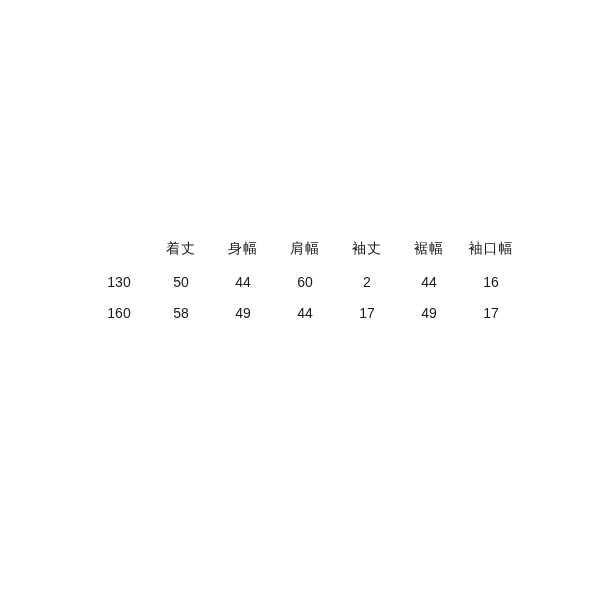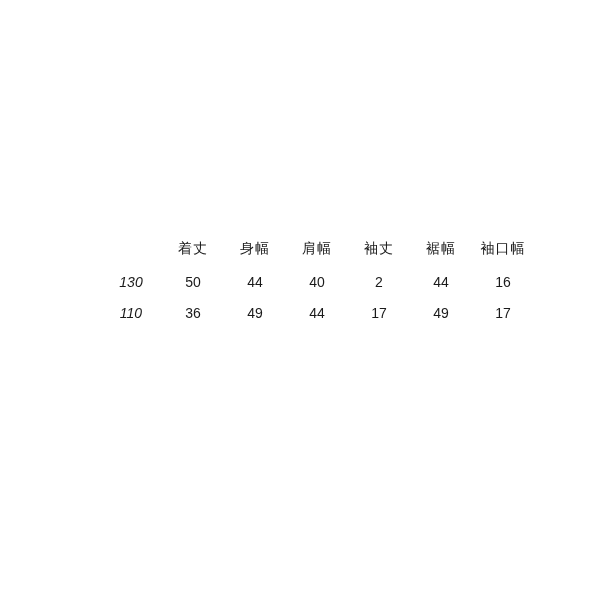--- a/index.html
+++ b/index.html
@@ -14,21 +14,21 @@
     overflow: hidden;
   }
   #page {
     position: relative;
     width: 600px;
     height: 600px;
     background: #ffffff;
   }
   #size-table {
     position: absolute;
-    left: 100px;
+    left: 88px;
     top: 232px;
     border-collapse: collapse;
     font-size: 14px;
     color: #1a1a1a;
     font-family: "Liberation Sans", sans-serif;
   }
   #size-table th,
   #size-table td {
     font-weight: normal;
     text-align: center;
@@ -39,21 +39,21 @@
   #size-table thead th {
     height: 34px;
     vertical-align: middle;
     letter-spacing: 1px;
   }
   #size-table tbody td {
     height: 31px;
     vertical-align: middle;
   }
   
-  .col-size   { width: 62px; font-style: italic; }
+  .col-size   { width: 62px; }
   .col-v      { width: 62px; }
   .col-wide   { width: 62px; }
   #size-table thead th.col-size { }
   .corner-cell { }
 </style>
 </head>
 <body>
 
 <div id="page">
   <table id="size-table">
@@ -66,28 +66,28 @@
         <th class="col-v">袖丈</th>
         <th class="col-v">裾幅</th>
         <th class="col-wide">袖口幅</th>
       </tr>
     </thead>
     <tbody>
       <tr>
         <td class="col-size">130</td>
         <td class="col-v">50</td>
         <td class="col-v">44</td>
-        <td class="col-v">40</td>
+        <td class="col-v">60</td>
         <td class="col-v">2</td>
         <td class="col-v">44</td>
         <td class="col-wide">16</td>
       </tr>
       <tr>
-        <td class="col-size">110</td>
-        <td class="col-v">36</td>
+        <td class="col-size">160</td>
+        <td class="col-v">58</td>
         <td class="col-v">49</td>
         <td class="col-v">44</td>
         <td class="col-v">17</td>
         <td class="col-v">49</td>
         <td class="col-wide">17</td>
       </tr>
     </tbody>
   </table>
 </div>
 

